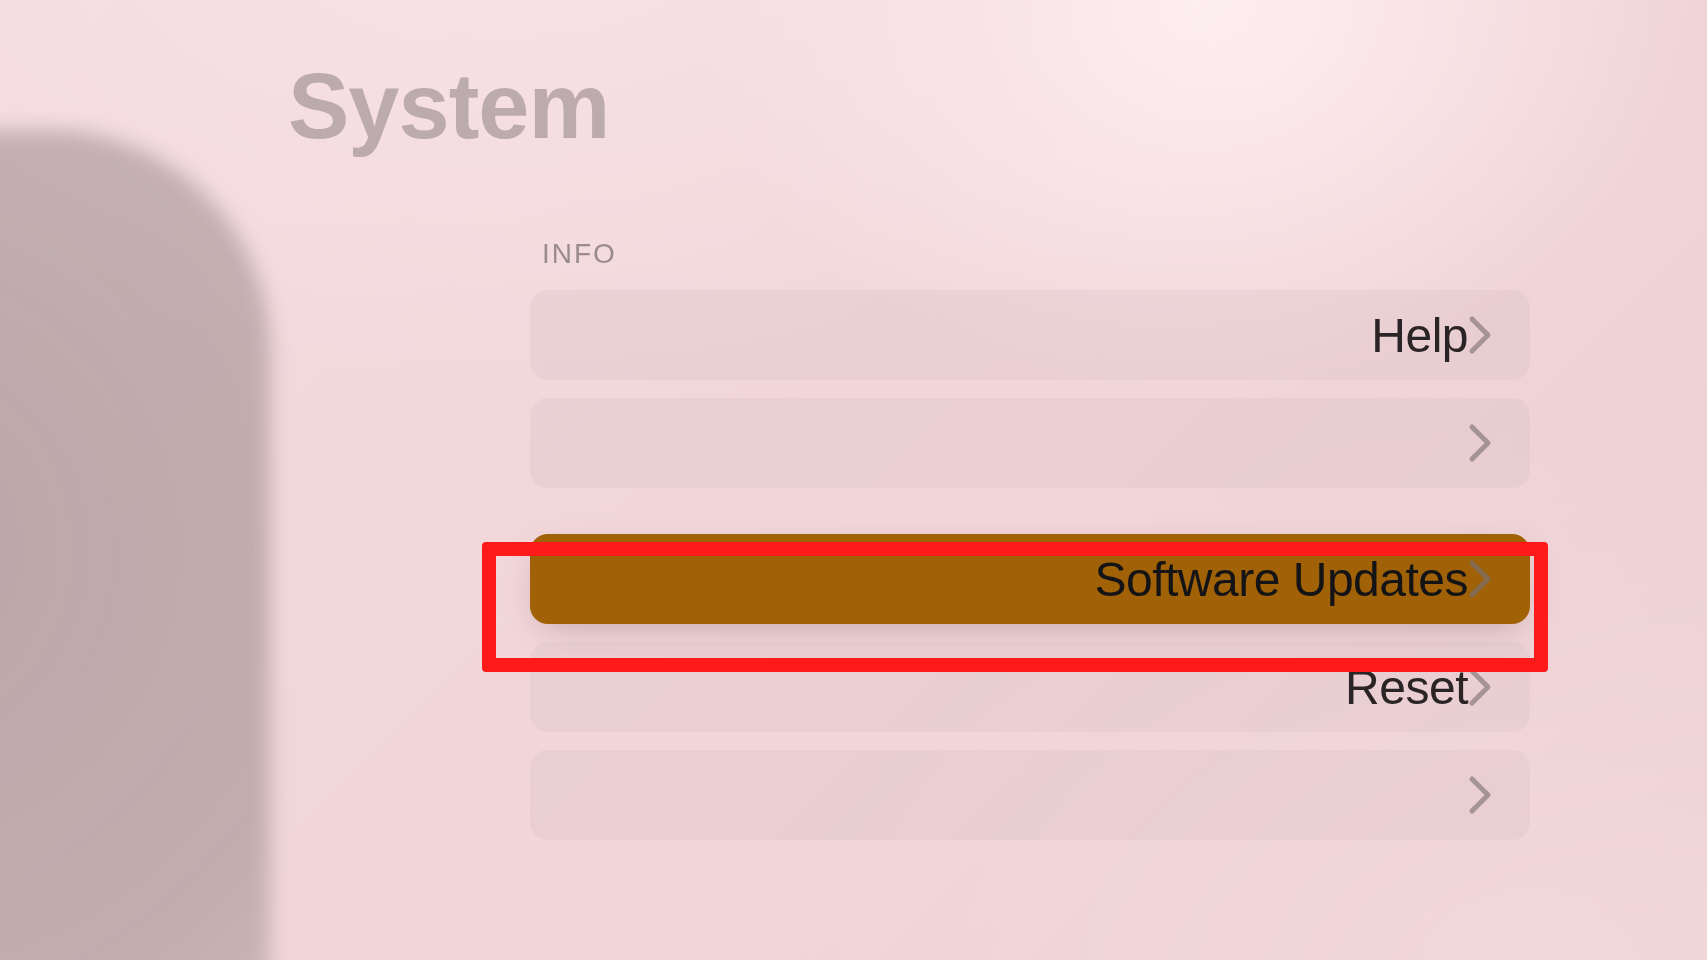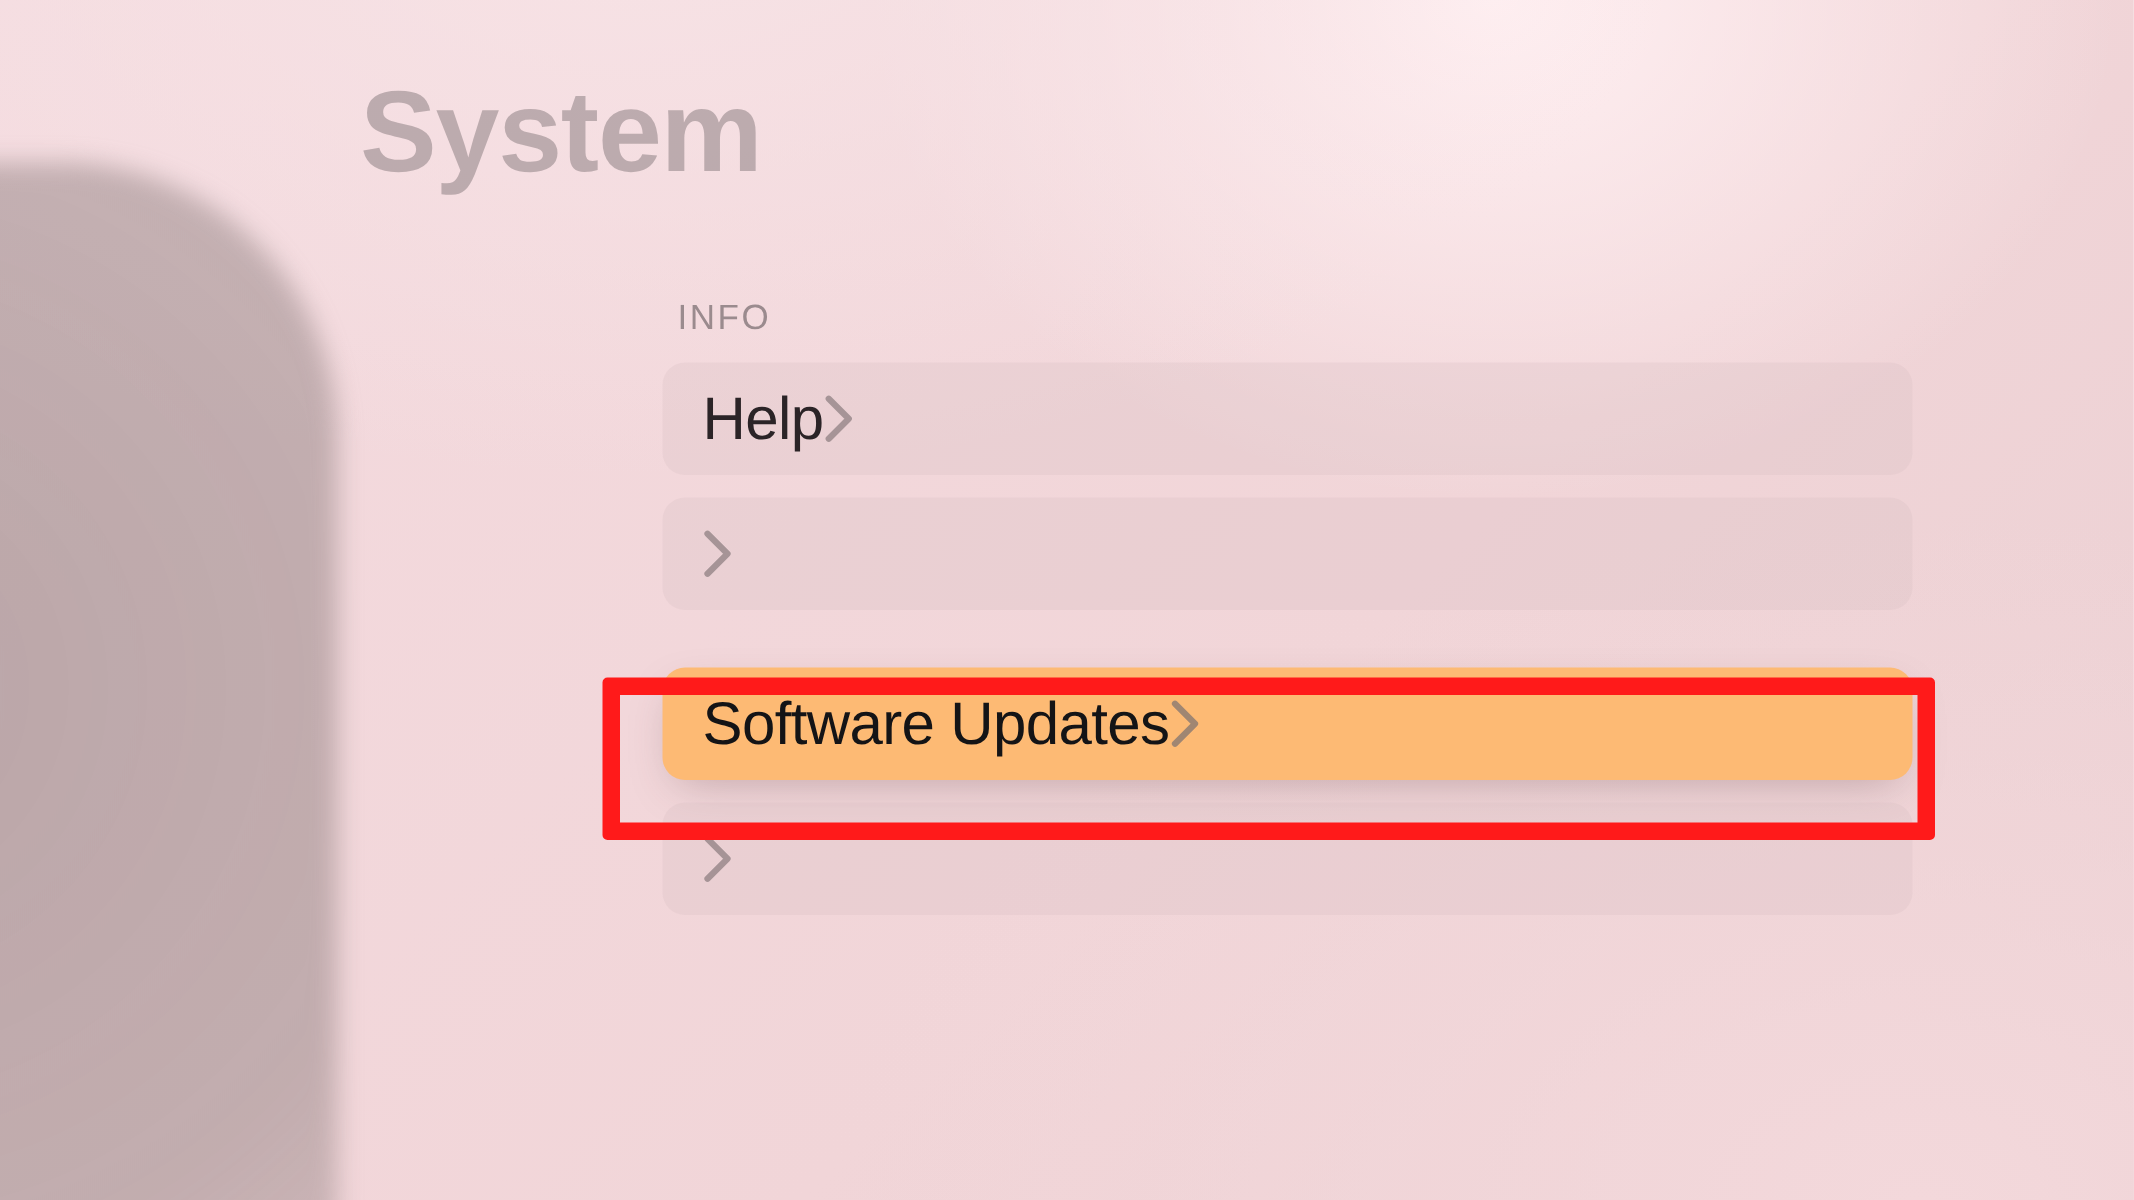--- a/index.html
+++ b/index.html
@@ -56,37 +56,37 @@
     }
 
     .row{
       background:rgba(215,190,194,.28);
       border-radius:18px;
       height:90px;
       margin-bottom:18px;
       padding:0 36px 0 32px;
       display:flex;
       align-items:center;
-      justify-content:flex-start;
+      justify-content:flex-end;
       position:relative;
       z-index:3;
     }
     .row-label{
       font-size:48px;
       font-weight:500;
       color:#2b2427;
       letter-spacing:-0.5px;
     }
     .chevron{
       color:rgba(110,98,100,.55);
     }
     .chevron svg{ width:26px; height:40px; display:block; }
 
     .row.selected{
-      background:#fdba74;
+      background:#a16207;
       box-shadow:0 12px 36px -12px rgba(90,60,64,.35);
     }
     .row.selected .row-label{ color:#141416; }
     .row.selected .chevron{ color:rgba(120,112,114,.7); }
 
     
     .highlight-frame{
       position:absolute;
       border:14px solid #ff1a1a;
       border-radius:4px;
@@ -128,20 +128,28 @@
 
     <div id="sw-row" class="row selected">
       <span class="row-label">Software Updates</span>
       <span class="chevron">
         <svg viewBox="0 0 26 40" fill="none">
             <path d="M4 4 L20 20 L4 36" stroke="currentColor" stroke-width="5" stroke-linecap="round" stroke-linejoin="round"></path>
           </svg>
       </span>
     </div>
 
+    <div class="row">
+      <span class="row-label">Reset</span>
+      <span class="chevron">
+        <svg viewBox="0 0 26 40" fill="none">
+            <path d="M4 4 L20 20 L4 36" stroke="currentColor" stroke-width="5" stroke-linecap="round" stroke-linejoin="round"></path>
+          </svg>
+      </span>
+    </div>
 
     <div class="row">
       <span class="chevron">
         <svg viewBox="0 0 26 40" fill="none">
             <path d="M4 4 L20 20 L4 36" stroke="currentColor" stroke-width="5" stroke-linecap="round" stroke-linejoin="round"></path>
           </svg>
       </span>
     </div>
   </div>
 

